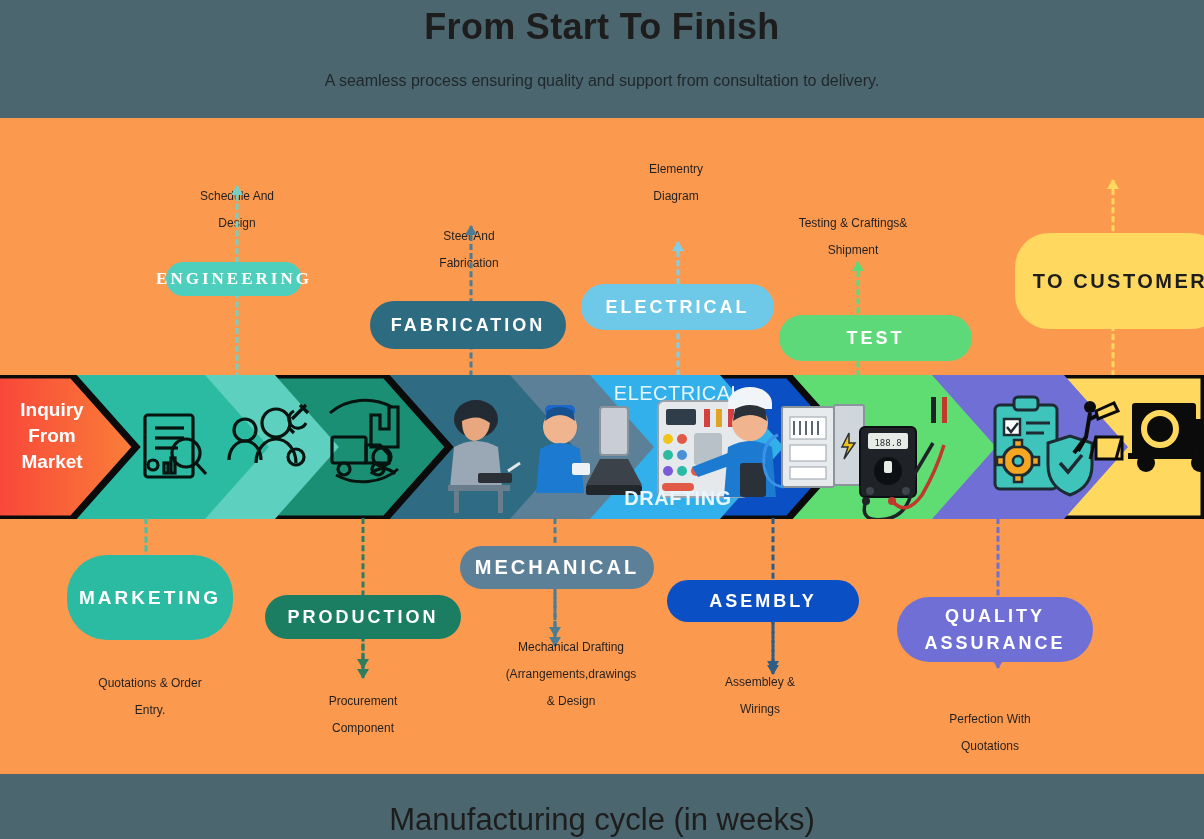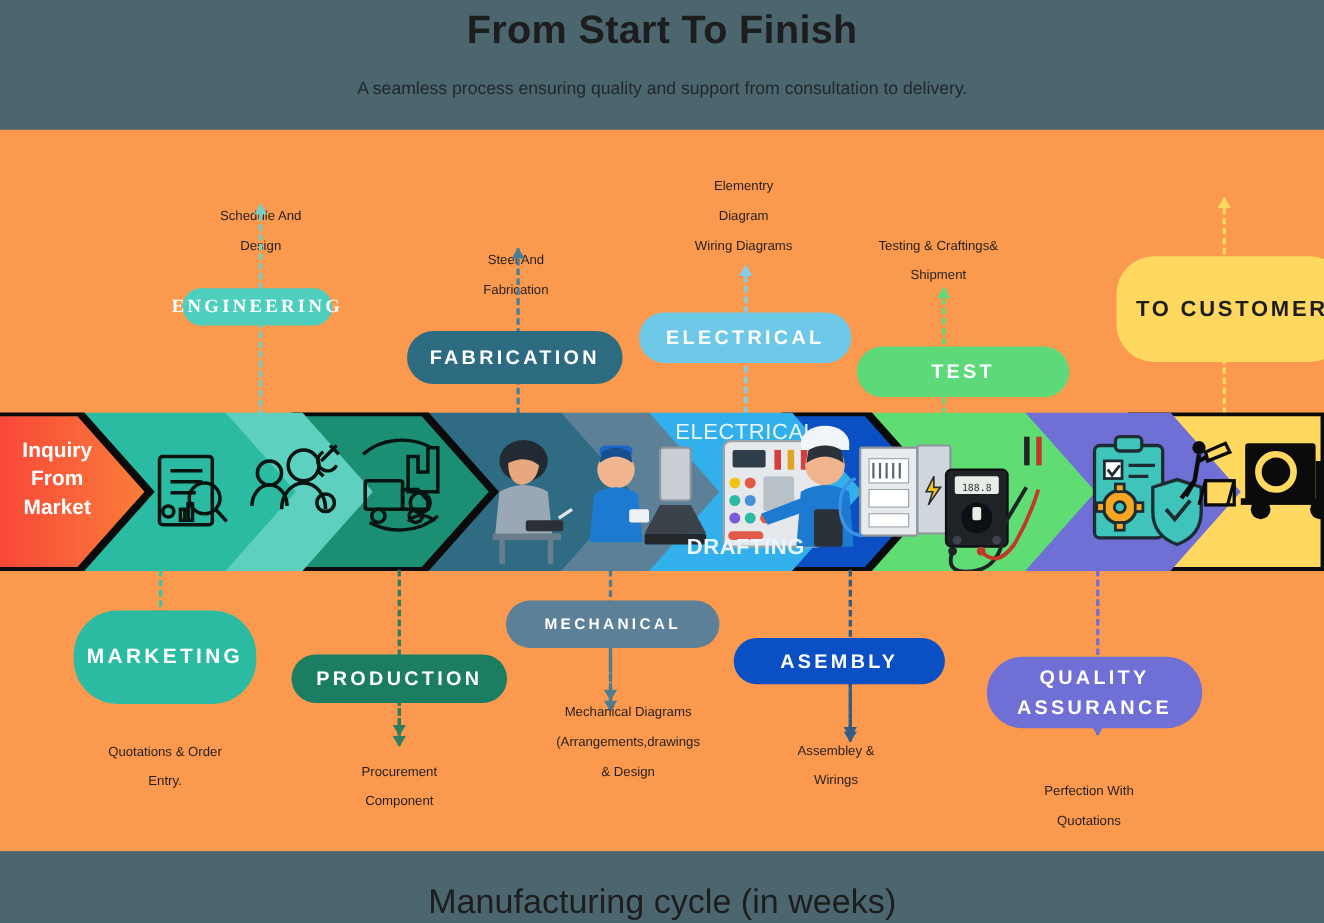--- a/index.html
+++ b/index.html
@@ -132,21 +132,20 @@
       <div>Schedule And</div>
       <div>Design</div>
     </div>
     <div class="caption" style="left:386px; top:105px; width:166px;">
       <div>Steel And</div>
       <div>Fabrication</div>
     </div>
     <div class="caption" style="left:586px; top:38px; width:180px;">
       <div>Elementry</div>
       <div>Diagram</div>
-      <div>Wiring Diagrams</div>
     </div>
     <div class="caption" style="left:757px; top:92px; width:192px;">
       <div>Testing &amp; Craftings&amp;</div>
       <div>Shipment</div>
     </div>
 
     <div class="conn up" style="left:230px; top:68px; width:14px; height:290px; color:#77cfc3;">
       <div class="line"></div>
       <div class="head"></div>
     </div>
@@ -421,21 +420,21 @@
                              border-radius:40px; background:#2bbba3; font-size:19px;">
       <span>MARKETING</span>
     </div>
 
     <div class="pill" style="left:265px; top:477px; width:196px; height:44px;
                              border-radius:22px; background:#1b7d62; font-size:18px;">
       <span>PRODUCTION</span>
     </div>
 
     <div class="pill" style="left:460px; top:428px; width:194px; height:43px;
-                             border-radius:22px; background:#5d8099; font-size:14px;">
+                             border-radius:22px; background:#5d8099; font-size:20px;">
       <span>MECHANICAL</span>
     </div>
 
     <div class="pill" style="left:667px; top:462px; width:192px; height:42px;
                              border-radius:21px; background:#0b4fc4; font-size:18px;">
       <span>ASEMBLY</span>
     </div>
 
     <div class="pill" style="left:897px; top:455px; width:196px; height:65px;
                              border-radius:33px; background:#6f6fd6; font-size:18px;
@@ -446,21 +445,21 @@
 
     <div class="caption" style="left:58px; top:552px; width:184px;">
       <div>Quotations &amp; Order</div>
       <div>Entry.</div>
     </div>
     <div class="caption" style="left:277px; top:570px; width:172px;">
       <div>Procurement</div>
       <div>Component</div>
     </div>
     <div class="caption" style="left:455px; top:516px; width:232px;">
-      <div>Mechanical Diagrams</div>
+      <div>Mechanical Drafting</div>
       <div>(Arrangements,drawings</div>
       <div>&amp; Design</div>
     </div>
     <div class="caption" style="left:676px; top:551px; width:168px;">
       <div>Assembley &amp;</div>
       <div>Wirings</div>
     </div>
     <div class="caption" style="left:893px; top:552px; width:194px;margin-top:36px;">
       <div>Perfection With</div>
       <div>Quotations</div>

